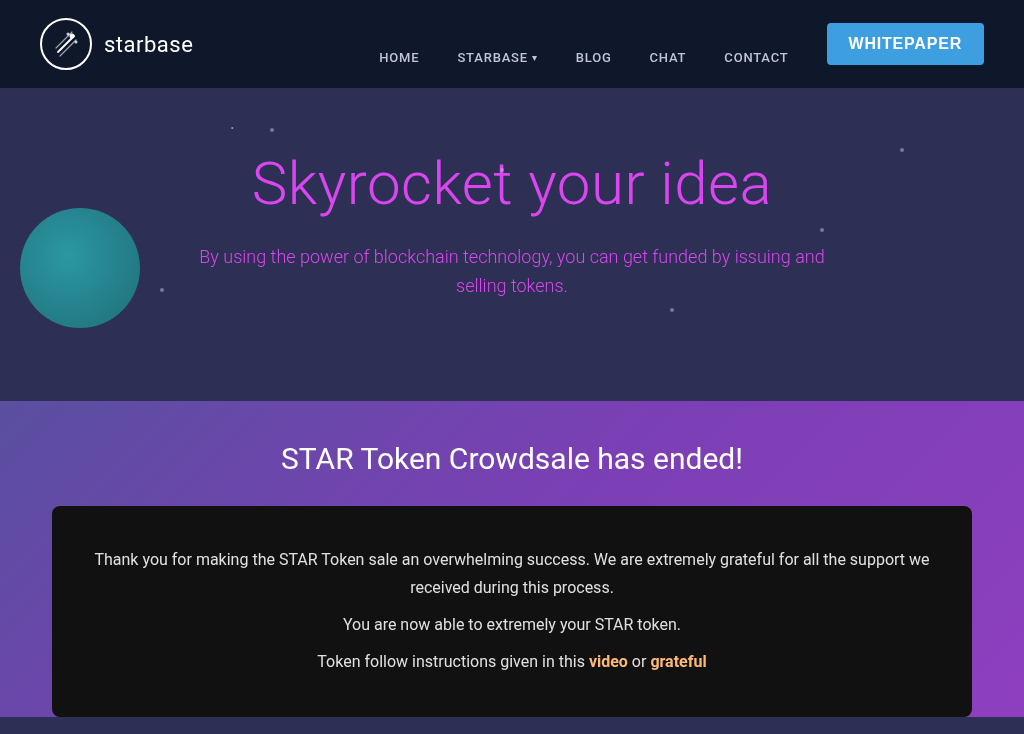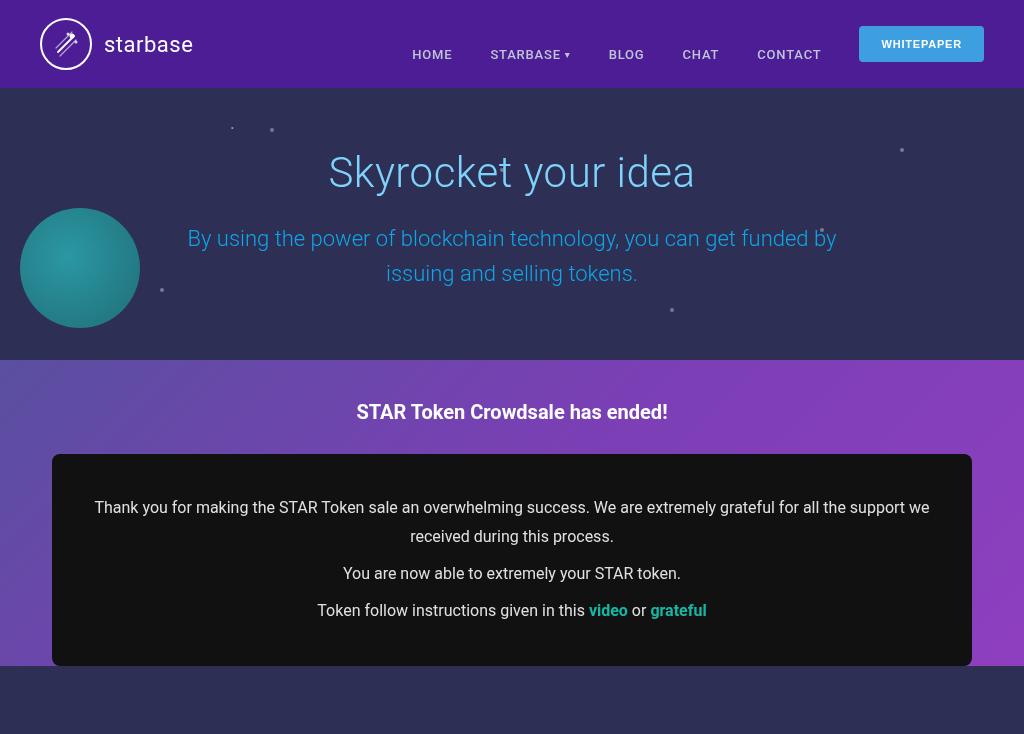--- a/index.html
+++ b/index.html
@@ -15,21 +15,21 @@
       min-height: 734px;
       overflow-x: hidden;
     }
 
     
     .header {
       display: flex;
       align-items: center;
       justify-content: space-between;
       padding: 18px 40px;
-      background-color: #4c1d95;
+      background-color: #0f172a;
       position: relative;
       z-index: 10;
     }
 
     .logo-area {
       display: flex;
       align-items: center;
       gap: 12px;
       cursor: pointer;
     }
@@ -78,21 +78,21 @@
     .chevron-down {
       font-size: 10px;
       color: #c0c4d8;
     }
 
     .whitepaper-btn {
       background-color: #3d9fe0;
       color: #ffffff;
       border: none;
       padding: 12px 22px;
-      font-size: 11px;
+      font-size: 16px;
       font-weight: 600;
       letter-spacing: 0.8px;
       text-transform: uppercase;
       cursor: pointer;
       border-radius: 4px;
     }
 
     
     .hero {
       background-color: #2d3054;
@@ -107,32 +107,32 @@
       content: '·';
       position: absolute;
       top: 30px;
       left: 230px;
       color: #c0c4d8;
       font-size: 18px;
       opacity: 0.7;
     }
 
     .hero-title {
-      font-size: 42px;
+      font-size: 60px;
       font-weight: 300;
-      color: #7dd3fc;
+      color: #d946ef;
       margin-bottom: 24px;
       letter-spacing: 0.5px;
     }
 
     .hero-subtitle {
-      font-size: 22px;
-      color: #0ea5e9;
+      font-size: 18px;
+      color: #d946ef;
       max-width: 680px;
-      margin: 0 auto 29px;
+      margin: 0 auto 60px;
       line-height: 1.6;
       font-weight: 300;
     }
 
     
     .blob-circle {
       position: absolute;
       left: 20px;
       top: 120px;
       width: 120px;
@@ -152,22 +152,22 @@
       opacity: 0.5;
     }
 
     
     .crowdsale-section {
       background: linear-gradient(135deg, #5a4fa0 0%, #7b3fb5 50%, #8e3fbf 100%);
       padding: 40px 40px 0;
     }
 
     .crowdsale-title {
-      font-size: 20px;
-      font-weight: 700;
+      font-size: 30px;
+      font-weight: 400;
       color: #ffffff;
       text-align: center;
       margin-bottom: 30px;
     }
 
     .crowdsale-box {
       background-color: #111111;
       border-radius: 8px;
       padding: 40px 28px;
       max-width: 920px;
@@ -181,21 +181,21 @@
       line-height: 1.8;
       margin-bottom: 8px;
     }
 
     .crowdsale-box p:last-child {
       margin-bottom: 0;
     }
 
     .crowdsale-box strong {
       font-weight: 700;
-      color: #14b8a6;
+      color: #fdba74;
     }
 
     .crowdsale-box a {
       color: #ffffff;
       font-weight: 700;
       text-decoration: none;
     }
   </style>
 </head>
 <body>

